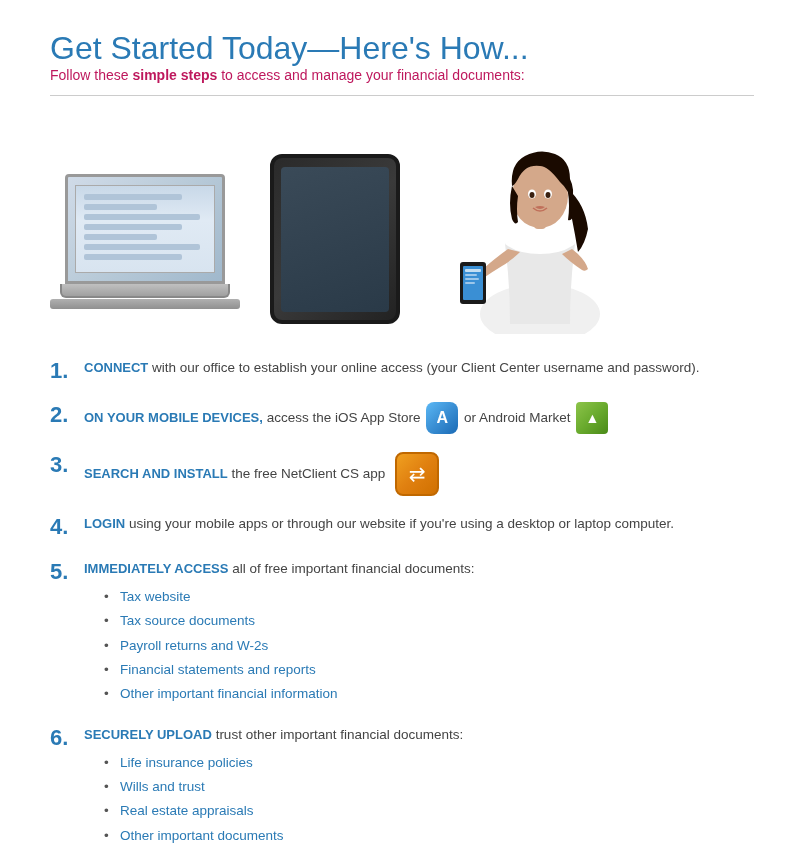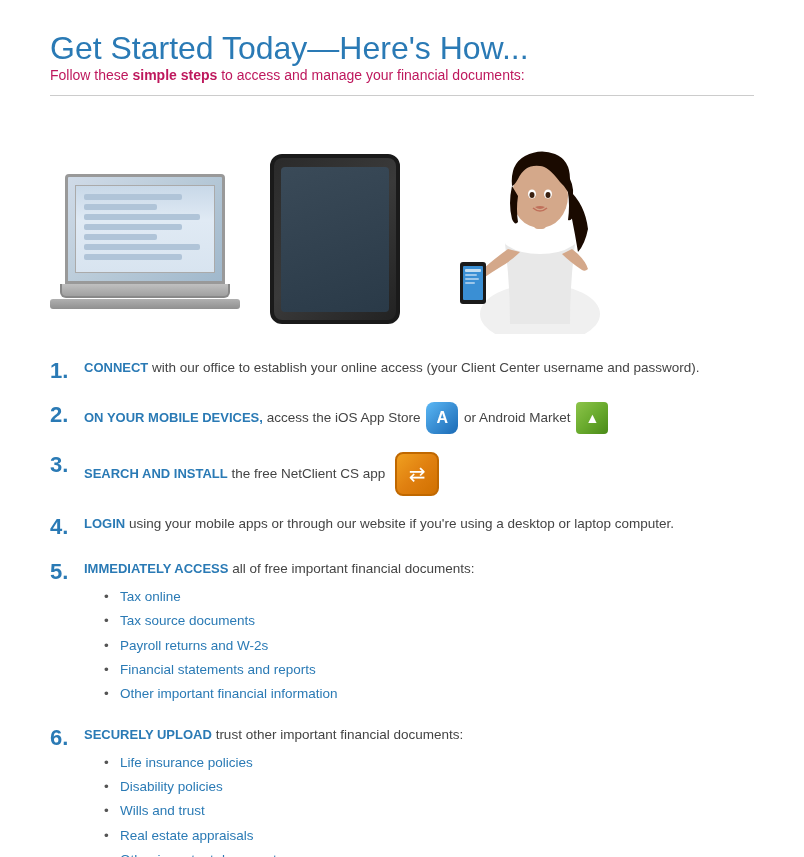--- a/index.html
+++ b/index.html
@@ -343,38 +343,37 @@
       </span>
     </div>
   </div>
 
   <div class="step-block">
     <div class="step-header">
       <span class="step-number">5.</span>
       <span class="step-content">
         <span class="bold-blue">Immediately access</span><span> all of free important financial documents:</span>
         <ul class="bullet-list">
-          <li>Tax online</li>
+          <li>Tax website</li>
           <li>Tax source documents</li>
           <li>Payroll returns and W-2s</li>
           <li>Financial statements and reports</li>
           <li>Other important financial information</li>
         </ul>
       </span>
     </div>
   </div>
 
   <div class="step-block">
     <div class="step-header">
       <span class="step-number">6.</span>
       <span class="step-content">
         <span class="bold-blue">Securely upload</span><span> trust other important financial documents:</span>
         <ul class="bullet-list">
           <li>Life insurance policies</li>
-          <li>Disability policies</li>
           <li>Wills and trust</li>
           <li>Real estate appraisals</li>
           <li>Other important documents</li>
         </ul>
       </span>
     </div>
   </div>
 
 </div>
 

